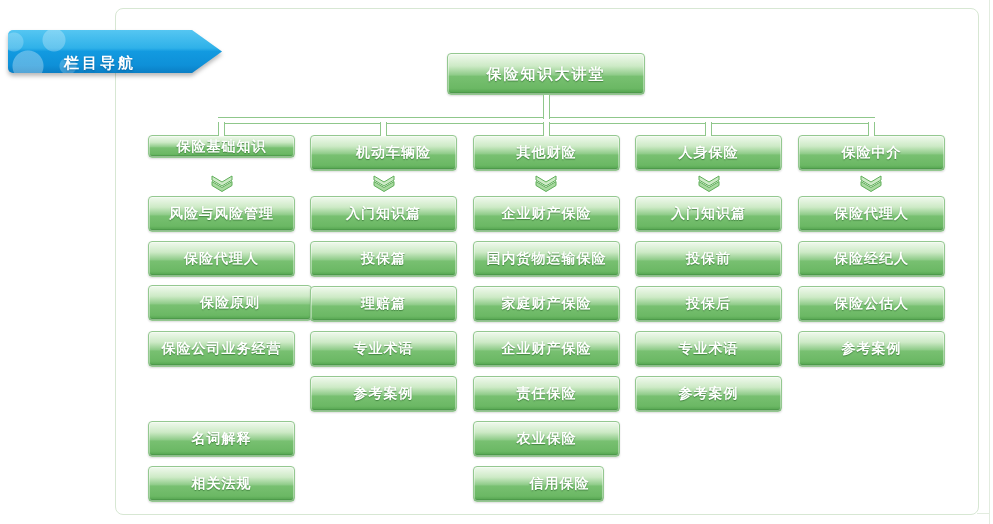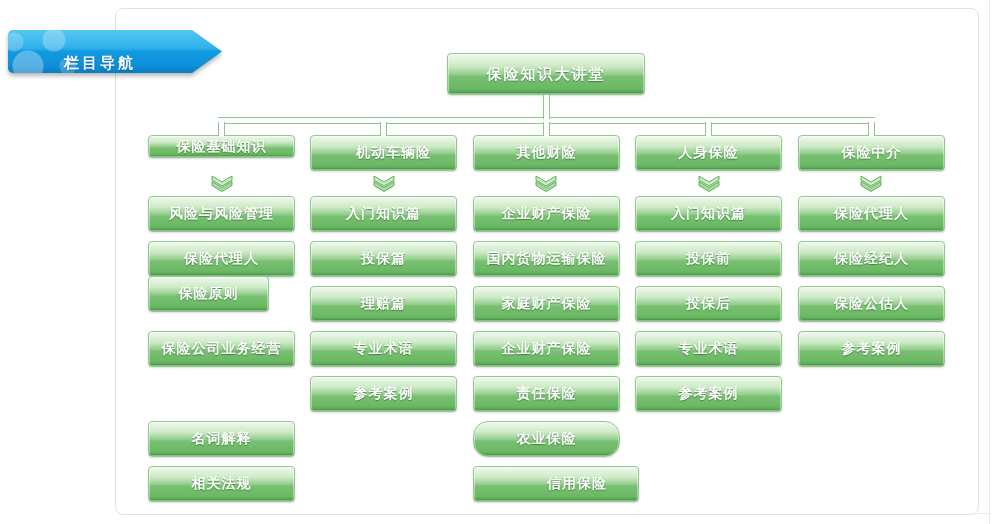--- a/index.html
+++ b/index.html
@@ -63,21 +63,21 @@
   <div class="conn conn-v" style="left: 543px; top: 95px; width: 7px; height: 24px;"></div>
       <div class="conn conn-h" style="left: 218px; top: 117px; width: 657px; height: 7px;"></div>
       <div class="conn conn-v" style="left: 218px; top: 122px; width: 7px; height: 14px;"></div>
       <div class="gbtn" style="left: 148px; top: 135px; width: 147px; height: 23px;">保险基础知识</div>
       <div class="chev" style="left: 209px; top: 175px; width: 26px; height: 17px;"><svg width="26" height="17" viewBox="0 0 26 17">
           <path d="M3 1 L13 7 L23 1 L23 5 L13 11 L3 5 Z" fill="#cdeac6" stroke="#5fae59" stroke-width="1"></path>
           <path d="M3 6.5 L13 12.5 L23 6.5 L23 10.5 L13 16.5 L3 10.5 Z" fill="#a9d9a0" stroke="#5fae59" stroke-width="1"></path>
         </svg></div>
       <div class="gbtn" style="left: 148px; top: 196px; width: 147px; height: 36px;">风险与风险管理</div>
       <div class="gbtn" style="left: 148px; top: 241px; width: 147px; height: 36px;">保险代理人</div>
-      <div class="gbtn" style="left: 148px; top: 276px; width: 121px; height: 36px;">保险原则</div>
+      <div class="gbtn" style="left: 148px; top: 285px; width: 164px; height: 36px;">保险原则</div>
       <div class="gbtn" style="left: 148px; top: 331px; width: 147px; height: 36px;">保险公司业务经营</div>
       <div class="gbtn" style="left: 148px; top: 421px; width: 147px; height: 36px;">名词解释</div>
       <div class="gbtn" style="left: 148px; top: 466px; width: 147px; height: 36px;">相关法规</div>
       <div class="conn conn-v" style="left: 380px; top: 122px; width: 7px; height: 14px;"></div>
       <div class="gbtn" style="left: 310px; top: 135px; width: 147px; height: 36px; padding-left: 20px;">机动车辆险</div>
       <div class="chev" style="left: 371px; top: 175px; width: 26px; height: 17px;"><svg width="26" height="17" viewBox="0 0 26 17">
           <path d="M3 1 L13 7 L23 1 L23 5 L13 11 L3 5 Z" fill="#cdeac6" stroke="#5fae59" stroke-width="1"></path>
           <path d="M3 6.5 L13 12.5 L23 6.5 L23 10.5 L13 16.5 L3 10.5 Z" fill="#a9d9a0" stroke="#5fae59" stroke-width="1"></path>
         </svg></div>
       <div class="gbtn" style="left: 310px; top: 196px; width: 147px; height: 36px;">入门知识篇</div>
@@ -89,22 +89,22 @@
       <div class="gbtn" style="left: 473px; top: 135px; width: 147px; height: 36px;">其他财险</div>
       <div class="chev" style="left: 533px; top: 175px; width: 26px; height: 17px;"><svg width="26" height="17" viewBox="0 0 26 17">
           <path d="M3 1 L13 7 L23 1 L23 5 L13 11 L3 5 Z" fill="#cdeac6" stroke="#5fae59" stroke-width="1"></path>
           <path d="M3 6.5 L13 12.5 L23 6.5 L23 10.5 L13 16.5 L3 10.5 Z" fill="#a9d9a0" stroke="#5fae59" stroke-width="1"></path>
         </svg></div>
       <div class="gbtn" style="left: 473px; top: 196px; width: 147px; height: 36px;">企业财产保险</div>
       <div class="gbtn" style="left: 473px; top: 241px; width: 147px; height: 36px;">国内货物运输保险</div>
       <div class="gbtn" style="left: 473px; top: 286px; width: 147px; height: 36px;">家庭财产保险</div>
       <div class="gbtn" style="left: 473px; top: 331px; width: 147px; height: 36px;">企业财产保险</div>
       <div class="gbtn" style="left: 473px; top: 376px; width: 147px; height: 36px;">责任保险</div>
-      <div class="gbtn" style="left: 473px; top: 421px; width: 147px; height: 36px; border-radius: 15px;">农业保险</div>
-      <div class="gbtn" style="left: 473px; top: 466px; width: 166px; height: 36px; padding-left: 42px;">信用保险</div>
+      <div class="gbtn" style="left: 473px; top: 421px; width: 147px; height: 36px;">农业保险</div>
+      <div class="gbtn" style="left: 473px; top: 466px; width: 131px; height: 36px; padding-left: 42px;">信用保险</div>
       <div class="conn conn-v" style="left: 705px; top: 122px; width: 7px; height: 14px;"></div>
       <div class="gbtn" style="left: 635px; top: 135px; width: 147px; height: 36px;">人身保险</div>
       <div class="chev" style="left: 696px; top: 175px; width: 26px; height: 17px;"><svg width="26" height="17" viewBox="0 0 26 17">
           <path d="M3 1 L13 7 L23 1 L23 5 L13 11 L3 5 Z" fill="#cdeac6" stroke="#5fae59" stroke-width="1"></path>
           <path d="M3 6.5 L13 12.5 L23 6.5 L23 10.5 L13 16.5 L3 10.5 Z" fill="#a9d9a0" stroke="#5fae59" stroke-width="1"></path>
         </svg></div>
       <div class="gbtn" style="left: 635px; top: 196px; width: 147px; height: 36px;">入门知识篇</div>
       <div class="gbtn" style="left: 635px; top: 241px; width: 147px; height: 36px;">投保前</div>
       <div class="gbtn" style="left: 635px; top: 286px; width: 147px; height: 36px;">投保后</div>
       <div class="gbtn" style="left: 635px; top: 331px; width: 147px; height: 36px;">专业术语</div>

